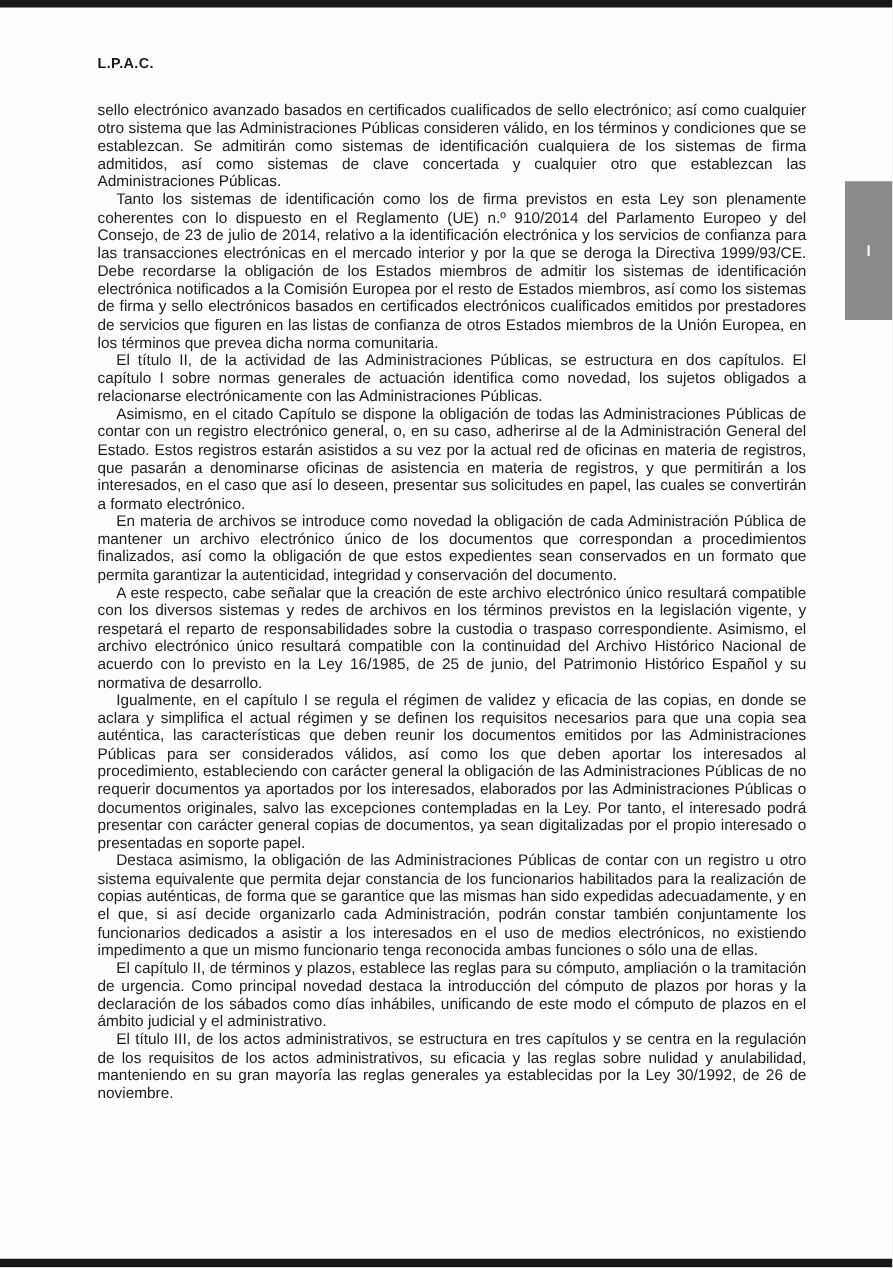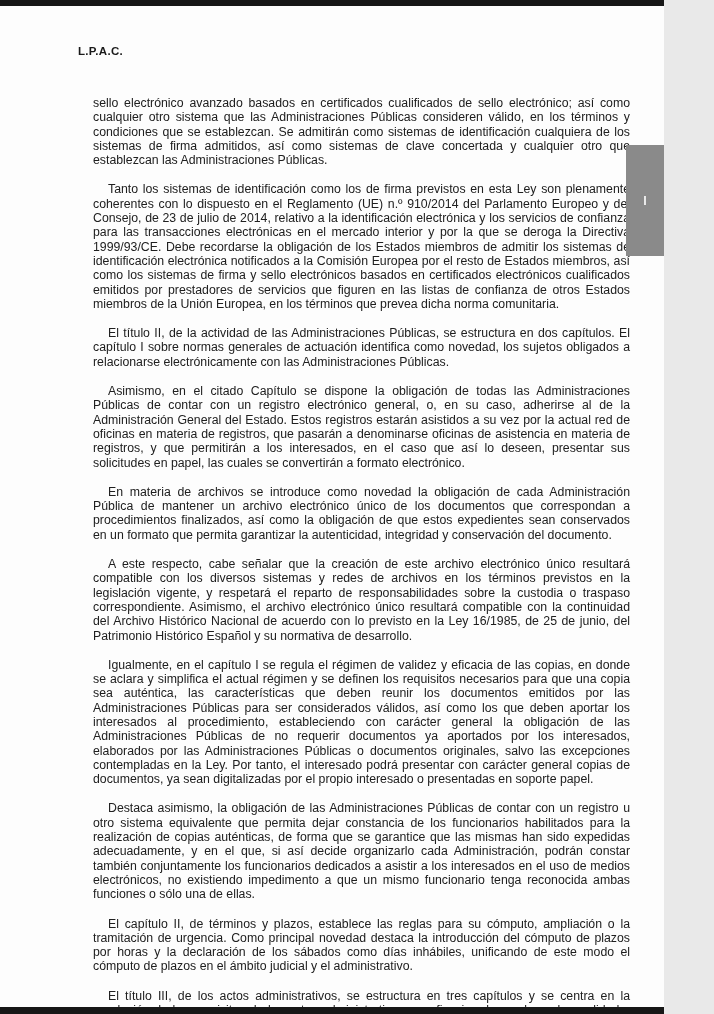--- a/index.html
+++ b/index.html
@@ -1,18 +1,18 @@
 <!DOCTYPE html>
 <html lang="es"><head>
 <meta charset="utf-8">
 <style>
   html, body { margin: 0; padding: 0; background: #e9e9e9; }
   .page {
     position: relative;
-    width: 664px;
+    width: 714px;
     height: 1014px;
     background: #fdfdfd;
     font-family: "Liberation Sans", sans-serif;
     color: #1e1e1e;
     overflow: hidden;
   }
   .bar-top {
     position: absolute; top: 0; left: 0;
     width: 100%; height: 6px; background: #171717;
   }
@@ -24,21 +24,21 @@
     position: absolute; left: 78px; top: 45px;
     font-size: 11.5px; font-weight: bold; letter-spacing: 0.3px;
     color: #1a1a1a;
   }
   .body-text {
     position: absolute; left: 78px; top: 81px; width: 567px;
     font-size: 12.3px; line-height: 14.3px;
     text-align: justify;
     color: #202020;
   }
-  .body-text p { margin: 15px; text-indent: 15px; }
+  .body-text p { margin: 0; text-indent: 15px; }
   .body-text p.no-indent { text-indent: 0; }
   .section-tab {
     position: absolute; right: 0; top: 145px;
     width: 38px; height: 111px;
     background: #8a8a8a;
     display: flex; align-items: center; justify-content: center;
   }
   .section-tab .tab-label {
     color: #f2f2f2; font-size: 12.5px; font-weight: bold;
   }

